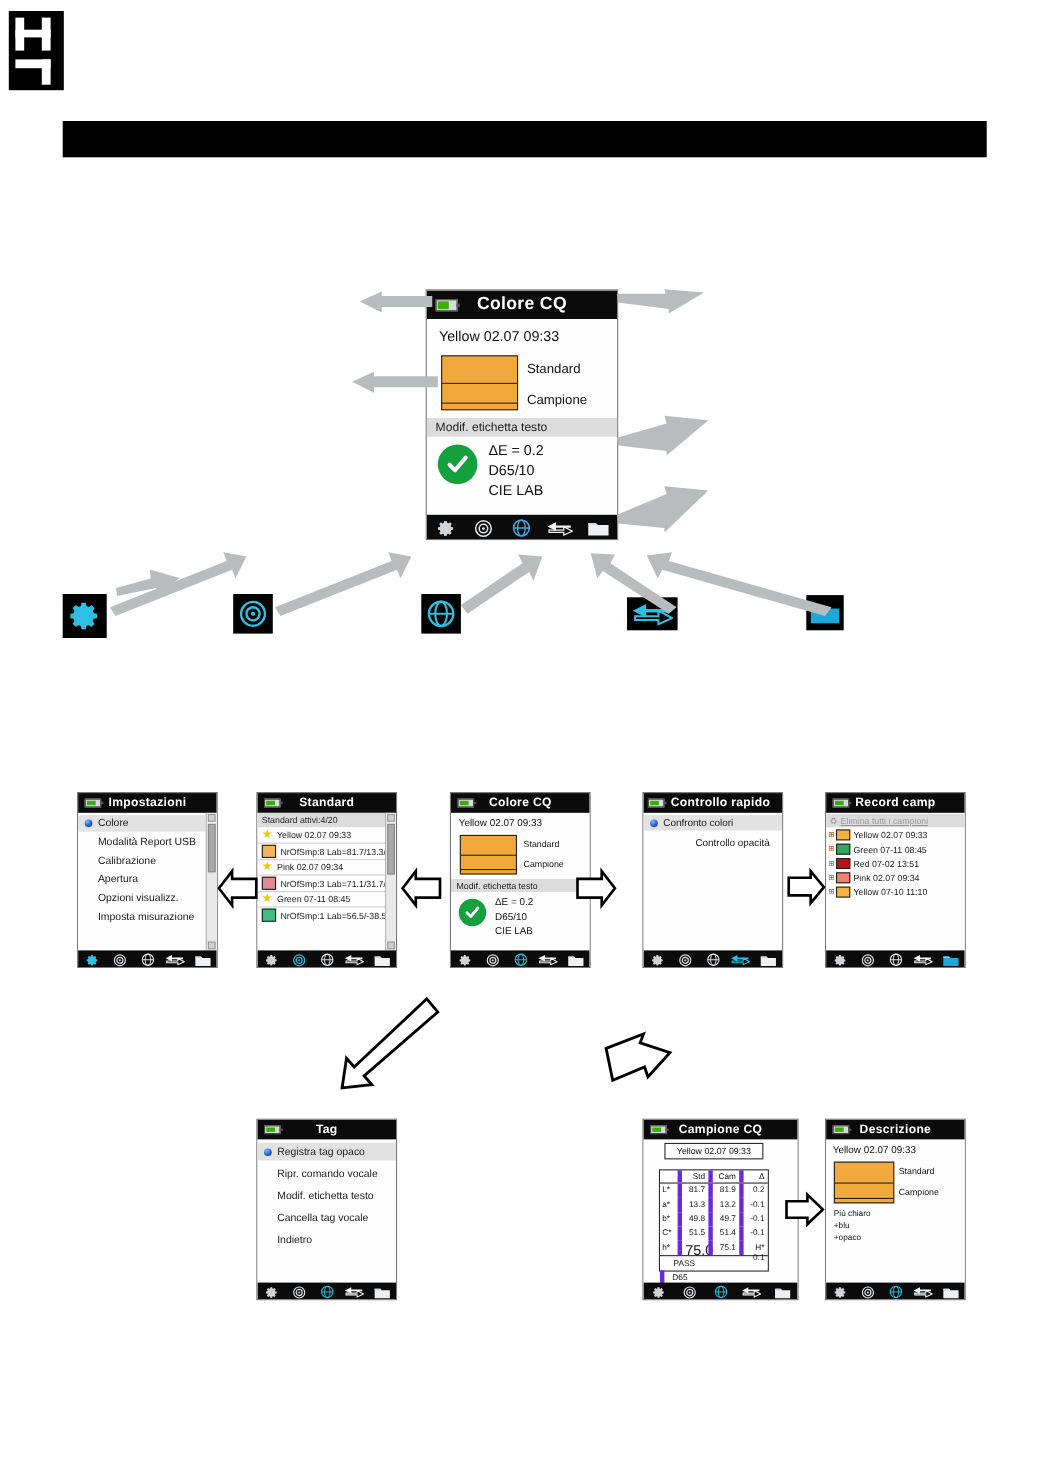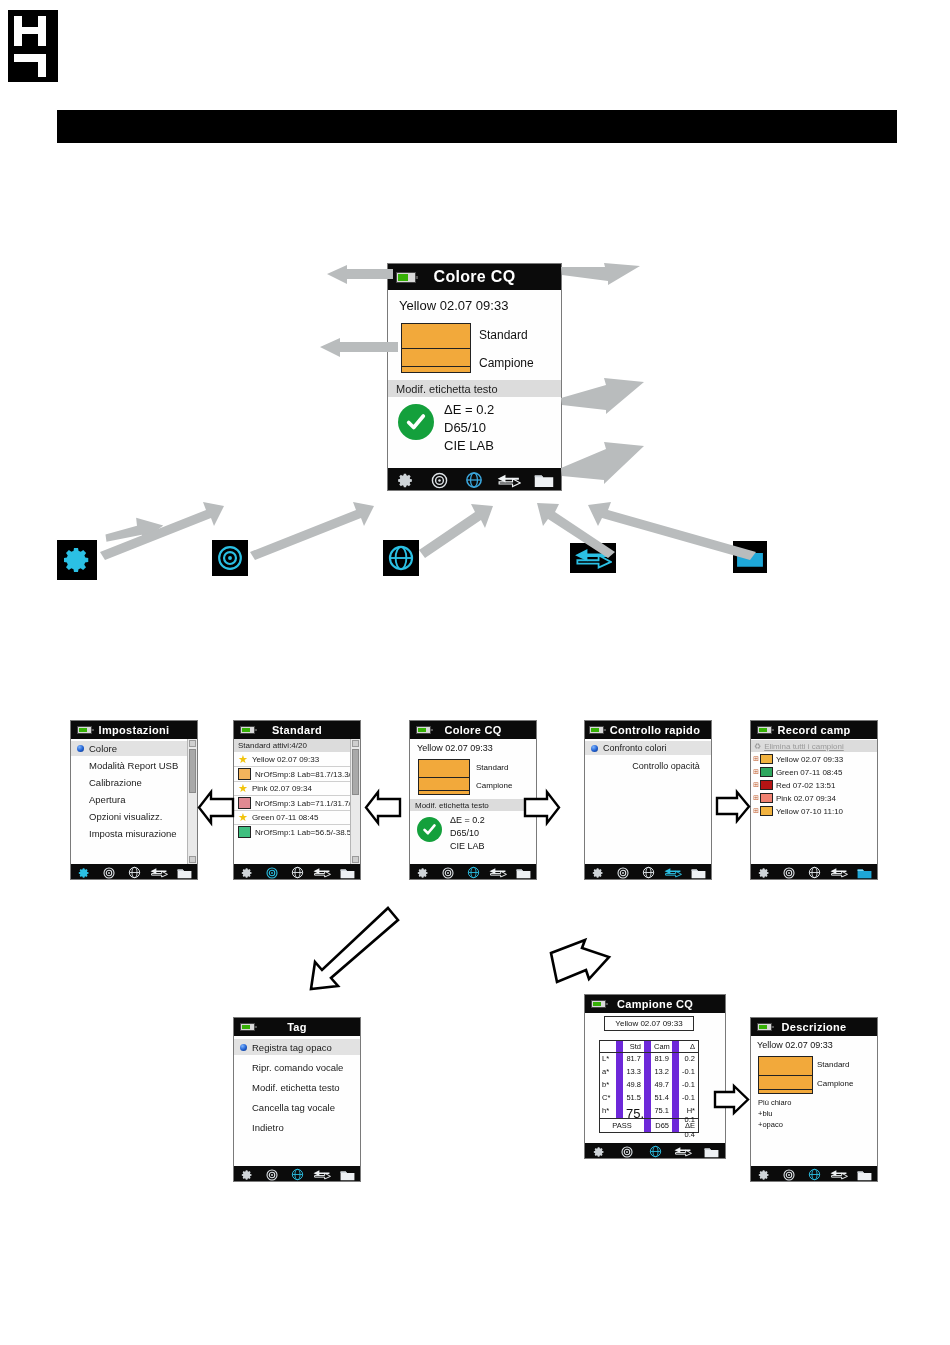--- a/index.html
+++ b/index.html
@@ -65,21 +65,21 @@
   .arrow svg{display:block;overflow:visible;}
 
   
   .tile{position:absolute;background:#000;display:flex;align-items:center;justify-content:center;}
 
   
   .cqtable{position:absolute;border:1px solid #2b2b2b;box-sizing:border-box;background:#fff;}
   .cqtable .r{display:flex;}
   .cqtable .c{box-sizing:border-box;text-align:right;color:#111;}
   .cqtable .c.lead{text-align:left;}
-  .cqtable .sepv{border-left:7px solid #6d28d9;}
+  .cqtable .sepv{border-left:4px solid #6d28d9;}
   .cqtable .seph{border-top:1px solid #2b2b2b;}
 </style>
 </head>
 <body>
 
 <div id="logo" class="abs">
   <div class="bar" style="left:6px;top:6px;width:8px;height:30px;"></div>
   <div class="bar" style="left:30px;top:6px;width:8px;height:30px;"></div>
   <div class="bar" style="left:6px;top:17px;width:32px;height:7px;"></div>
   <div class="bar" style="left:6px;top:44px;width:32px;height:8px;"></div>
@@ -685,21 +685,21 @@
       <span class="ic">
           <svg width="15" height="12" viewBox="0 0 26 20">
             <path fill="#eef1f4" d="M1 4 L10 4 L12 6.4 L25 6.4 L25 19 L1 19 Z"></path>
             <path fill="#cfd6dc" d="M1 4 L10 4 L12 6.4 L1 6.4 Z"></path>
           </svg>
         </span>
     </div>
   </div>
 </div>
 
-<div class="screen" style="left:584px;top:994px;width:142px;height:165px;">
+<div class="screen" style="left:584px;top:1017px;width:142px;height:165px;">
   <div class="scr-title" style="height:18px;font-size:11px;">
     <span class="batt" style="left:6px;top:5px;width:15px;height:8px;">
         <i></i>
         <u></u>
       </span>
     <span>Campione CQ</span>
   </div>
   <div class="scr-body" style="height:147px;">
     <div class="abs" style="left:19px;top:3px;width:90px;height:15px;border:1px solid #2b2b2b;box-sizing:border-box;display:flex;align-items:center;justify-content:center;font-size:8px;color:#111;">
       <span>Yellow 02.07 09:33</span>
@@ -735,21 +735,21 @@
         <div class="c sepv" style="width:28px;font-size:7.5px;padding:1px 3px;">51.5</div>
         <div class="c sepv" style="width:28px;font-size:7.5px;padding:1px 3px;">51.4</div>
         <div class="c sepv" style="flex:1;font-size:7.5px;padding:1px 3px;">-0.1</div>
       </div>
       <div class="r" style="height:13px;">
         <div class="c lead" style="width:16px;font-size:7.5px;padding:1px 2px;">h*</div>
         <div class="c sepv" style="width:28px;font-size:13px;padding:1px 3px;">75.0</div>
         <div class="c sepv" style="width:28px;font-size:7.5px;padding:1px 3px;">75.1</div>
         <div class="c sepv" style="flex:1;font-size:7.5px;padding:1px 3px;">H* 0.1</div>
       </div>
-      <div class="r seph" style="height:13px;">
+      <div class="r seph" style="height:13px;flex-direction:column;">
         <div class="c" style="width:44px;text-align:center;font-size:7.5px;padding:2px 0;">PASS</div>
         <div class="c sepv" style="width:28px;font-size:7.5px;padding:2px 3px;">D65</div>
         <div class="c sepv" style="flex:1;font-size:7.5px;padding:2px 3px;">ΔE 0.4</div>
       </div>
     </div>
 
     <div class="navbar" style="height:17px;">
       <span class="ic">
           <svg width="12" height="12" viewBox="0 0 24 24">
             <path fill="#cfd4d8" d="M12 8.2a3.8 3.8 0 1 0 0 7.6 3.8 3.8 0 0 0 0-7.6zm0 5.9a2.1 2.1 0 1 1 0-4.2 2.1 2.1 0 0 1 0 4.2z"></path>

